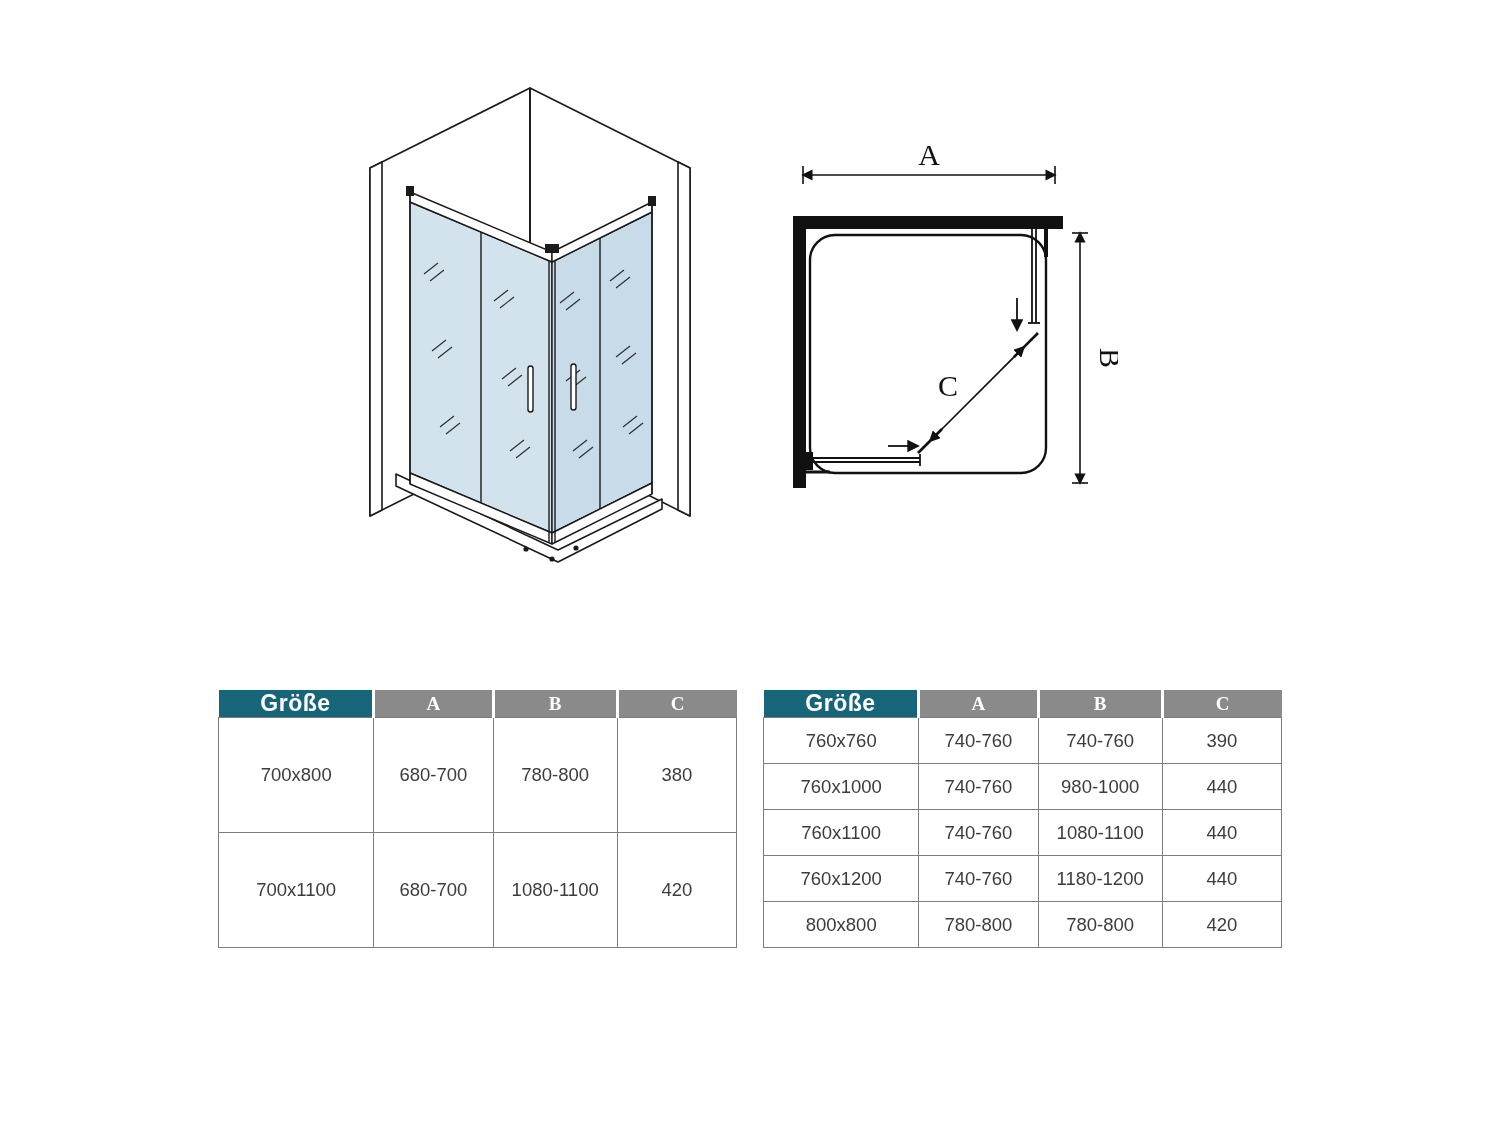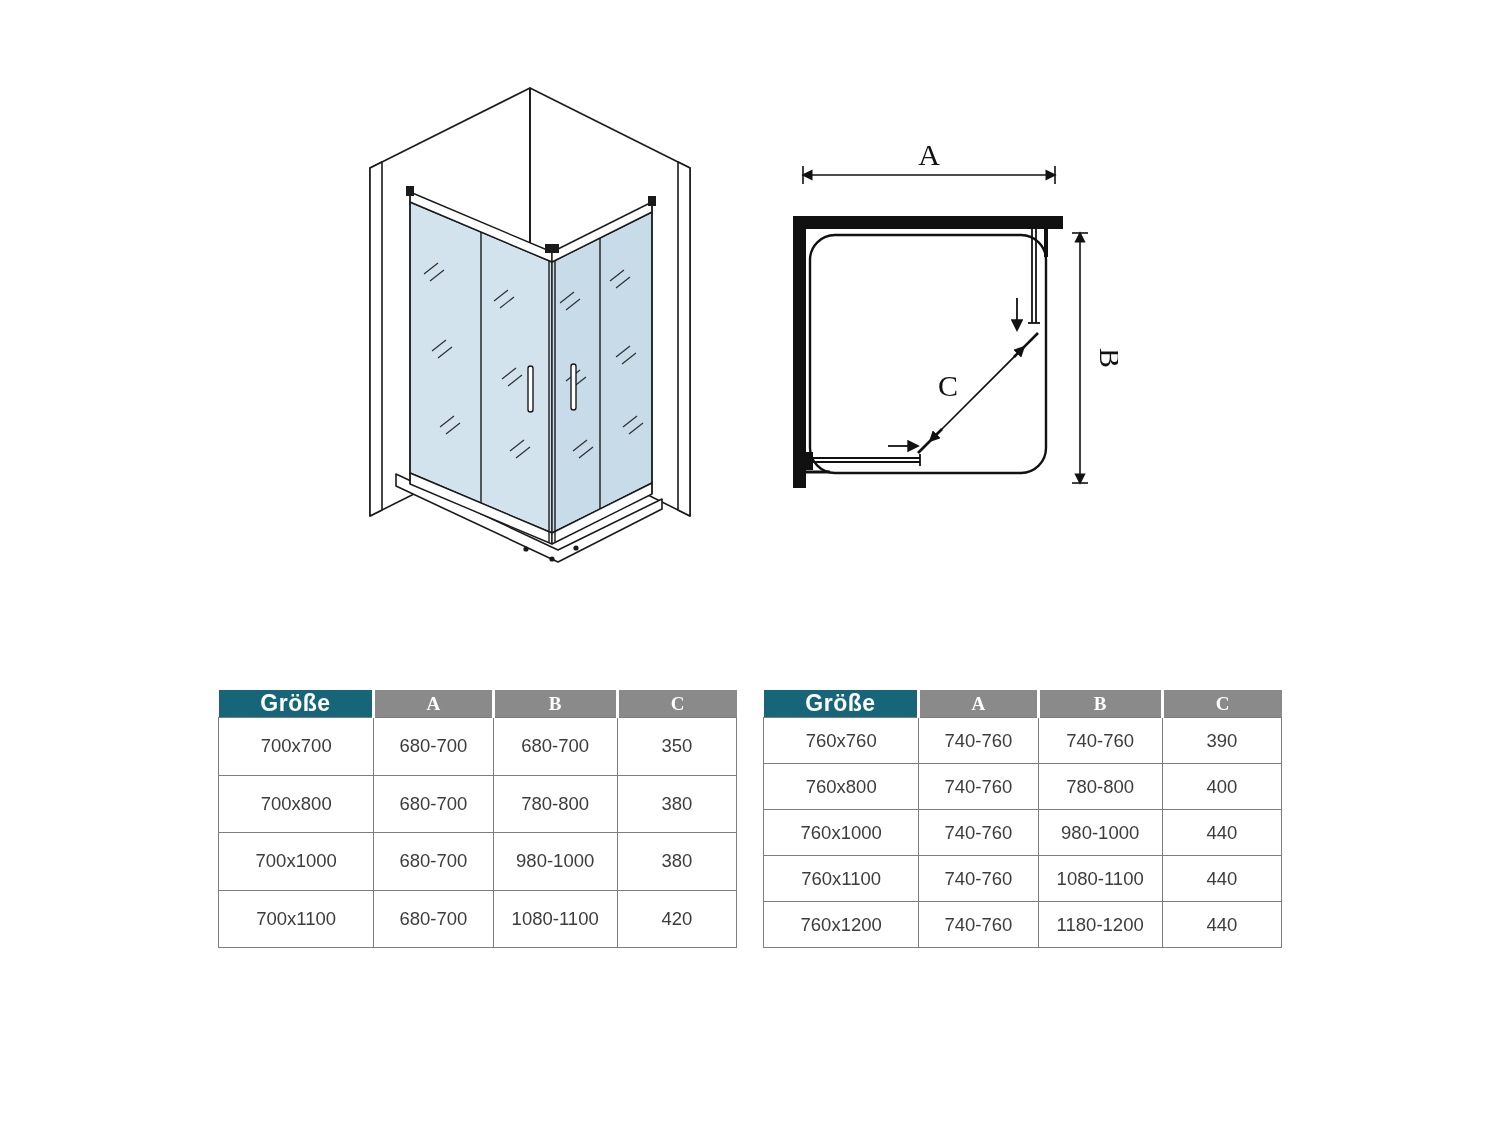--- a/index.html
+++ b/index.html
@@ -153,35 +153,23 @@
       <thead>
         <tr>
           <th class="th-groesse">Größe</th>
           <th class="th-dim">A</th>
           <th class="th-dim">B</th>
           <th class="th-dim">C</th>
         </tr>
       </thead>
       <tbody>
           <tr>
-            <td>700x700</td>
-            <td>680-700</td>
-            <td>680-700</td>
-            <td>350</td>
-          </tr>
-          <tr>
             <td>700x800</td>
             <td>680-700</td>
             <td>780-800</td>
-            <td>380</td>
-          </tr>
-          <tr>
-            <td>700x1000</td>
-            <td>680-700</td>
-            <td>980-1000</td>
             <td>380</td>
           </tr>
           <tr>
             <td>700x1100</td>
             <td>680-700</td>
             <td>1080-1100</td>
             <td>420</td>
           </tr>
         </tbody>
     </table>
@@ -202,40 +190,40 @@
         </tr>
       </thead>
       <tbody>
           <tr>
             <td>760x760</td>
             <td>740-760</td>
             <td>740-760</td>
             <td>390</td>
           </tr>
           <tr>
-            <td>760x800</td>
-            <td>740-760</td>
-            <td>780-800</td>
-            <td>400</td>
-          </tr>
-          <tr>
             <td>760x1000</td>
             <td>740-760</td>
             <td>980-1000</td>
             <td>440</td>
           </tr>
           <tr>
             <td>760x1100</td>
             <td>740-760</td>
             <td>1080-1100</td>
             <td>440</td>
           </tr>
           <tr>
             <td>760x1200</td>
             <td>740-760</td>
             <td>1180-1200</td>
             <td>440</td>
           </tr>
+          <tr>
+            <td>800x800</td>
+            <td>780-800</td>
+            <td>780-800</td>
+            <td>420</td>
+          </tr>
         </tbody>
     </table>
 
   </div>
 </div>
 
 </body></html>

